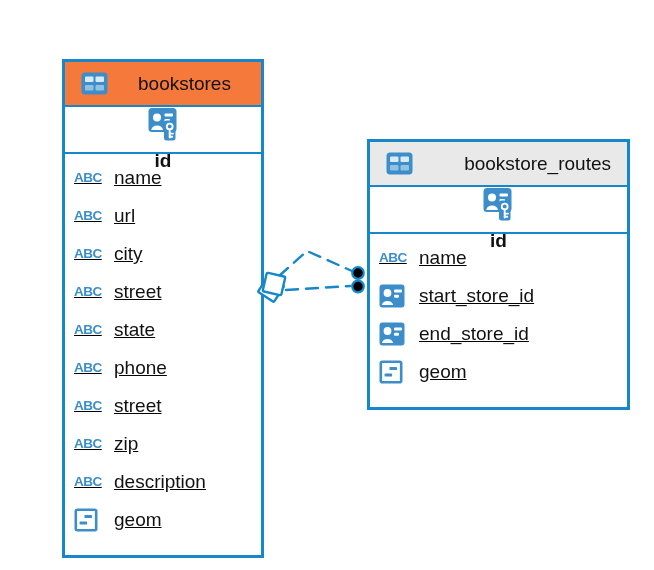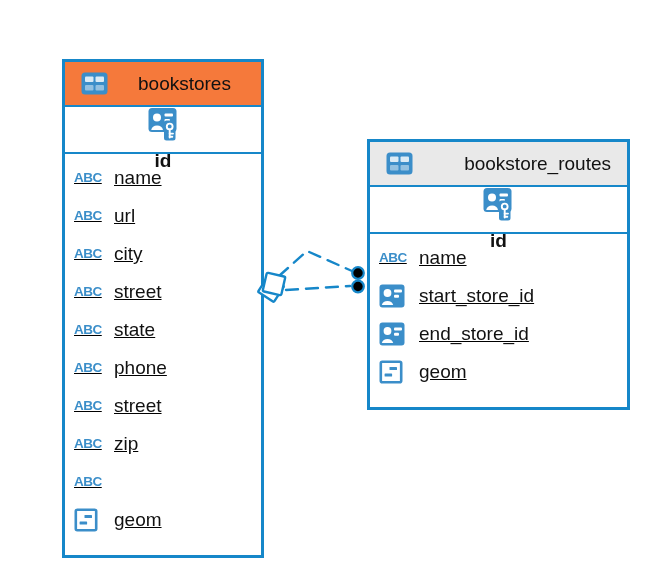--- a/index.html
+++ b/index.html
@@ -170,20 +170,21 @@
       <div class="col-row">
         <span class="icon-slot abc">ABC</span>
         <span>street</span>
       </div>
       <div class="col-row">
         <span class="icon-slot abc">ABC</span>
         <span>zip</span>
       </div>
       <div class="col-row">
         <span class="icon-slot abc">ABC</span>
+        <span>description</span>
       </div>
       <div class="col-row">
         <span class="icon-slot">
           <svg width="24" height="24">
               <use href="#sym-geom"></use>
             </svg>
         </span>
         <span>geom</span>
       </div>
     </div>

